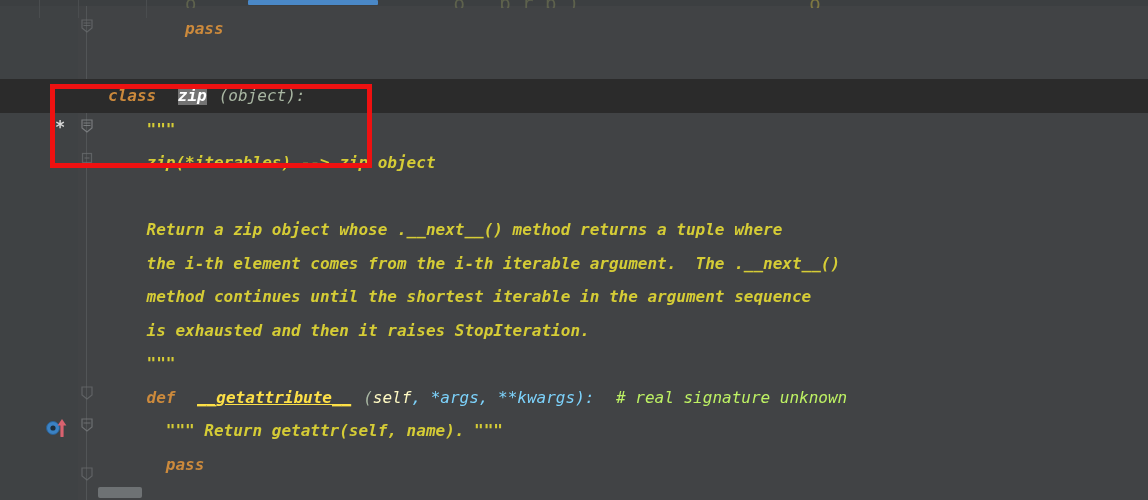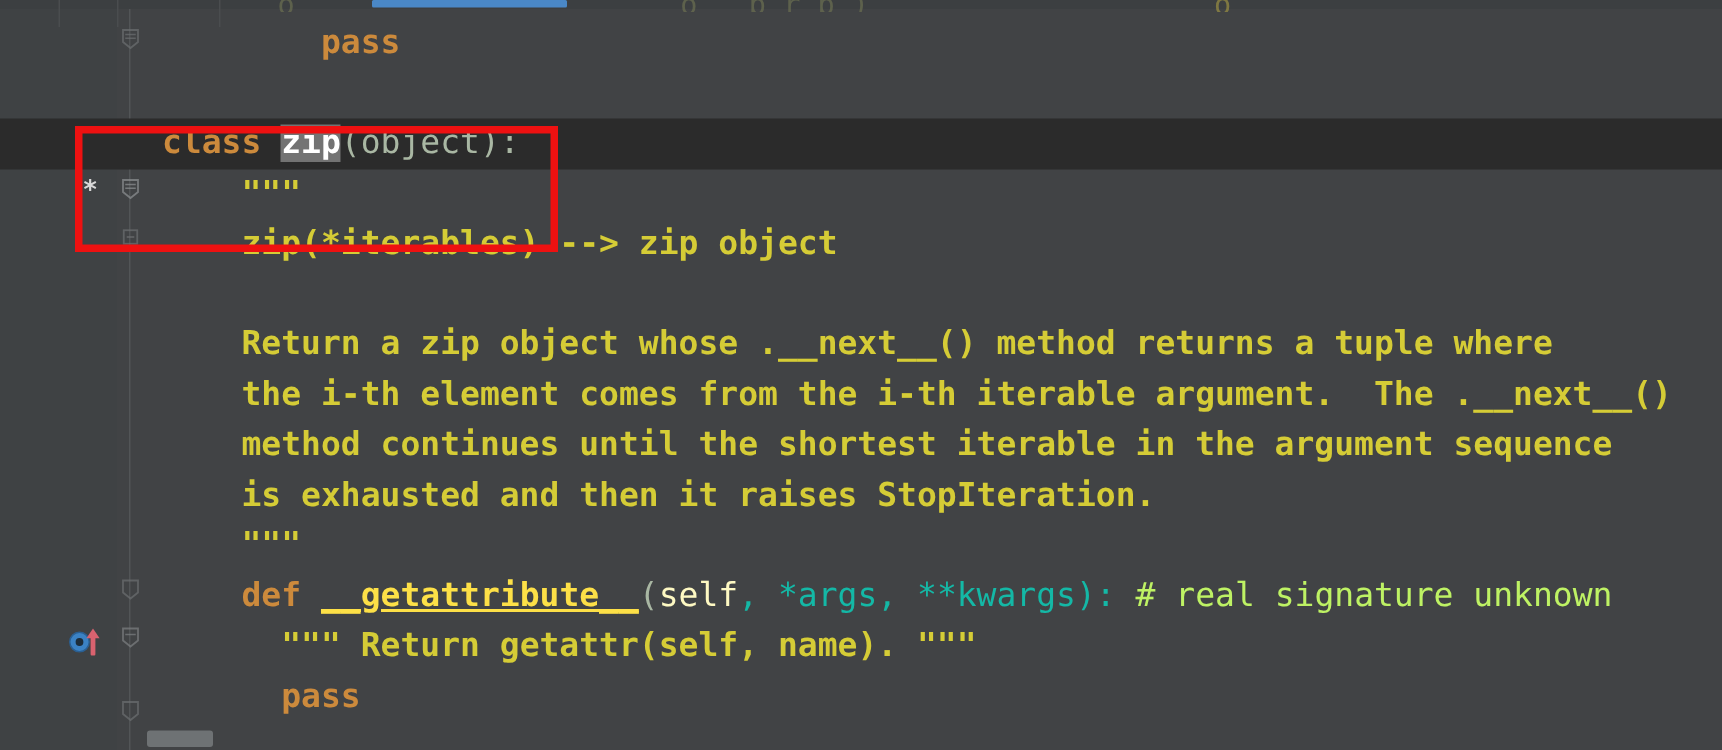--- a/index.html
+++ b/index.html
@@ -72,42 +72,43 @@
   }
 
   .override-icon {
     position: absolute;
     width: 26px; height: 22px;
   }
 
   
   .code {
     position: absolute; left: 0; top: 0; width: 1148px; height: 500px;
-    font-size: 22px;
+    font-size: 16px;
     line-height: 33.5px;
     white-space: pre;
+    font-style: italic;
   }
   .line {
     position: absolute; left: 0; width: 1148px; height: 33.5px;
     white-space: pre;
     padding-left: 108px;
     box-sizing: border-box;
   }
   .line.caret {
     background: #2b2b2b;
   }
 
   
   .kw      { color: #cc8a3c; font-weight: bold; }        
   .cname   { color: #ffffff; font-weight: bold; background: #737373; }
-  .punct   { color: #a9b7a3; }
+  .punct   { color: #a9b7a3; padding-left: 12px; }
   .doc     { color: #d5cc36; font-weight: bold; }        
   .fname   { color: #fde047; font-weight: bold; text-decoration: underline; }
   .selfkw  { color: #fef9c3; }
-  .param   { color: #14b8a6; }
+  .param   { color: #7dd3fc; }
   .comment { color: #bef264; }
 
   
   .redbox {
     position: absolute;
     left: 50px; top: 84px;
     width: 322px; height: 84px;
     border: 5px solid #ee1111;
     box-sizing: border-box;
     pointer-events: none;

